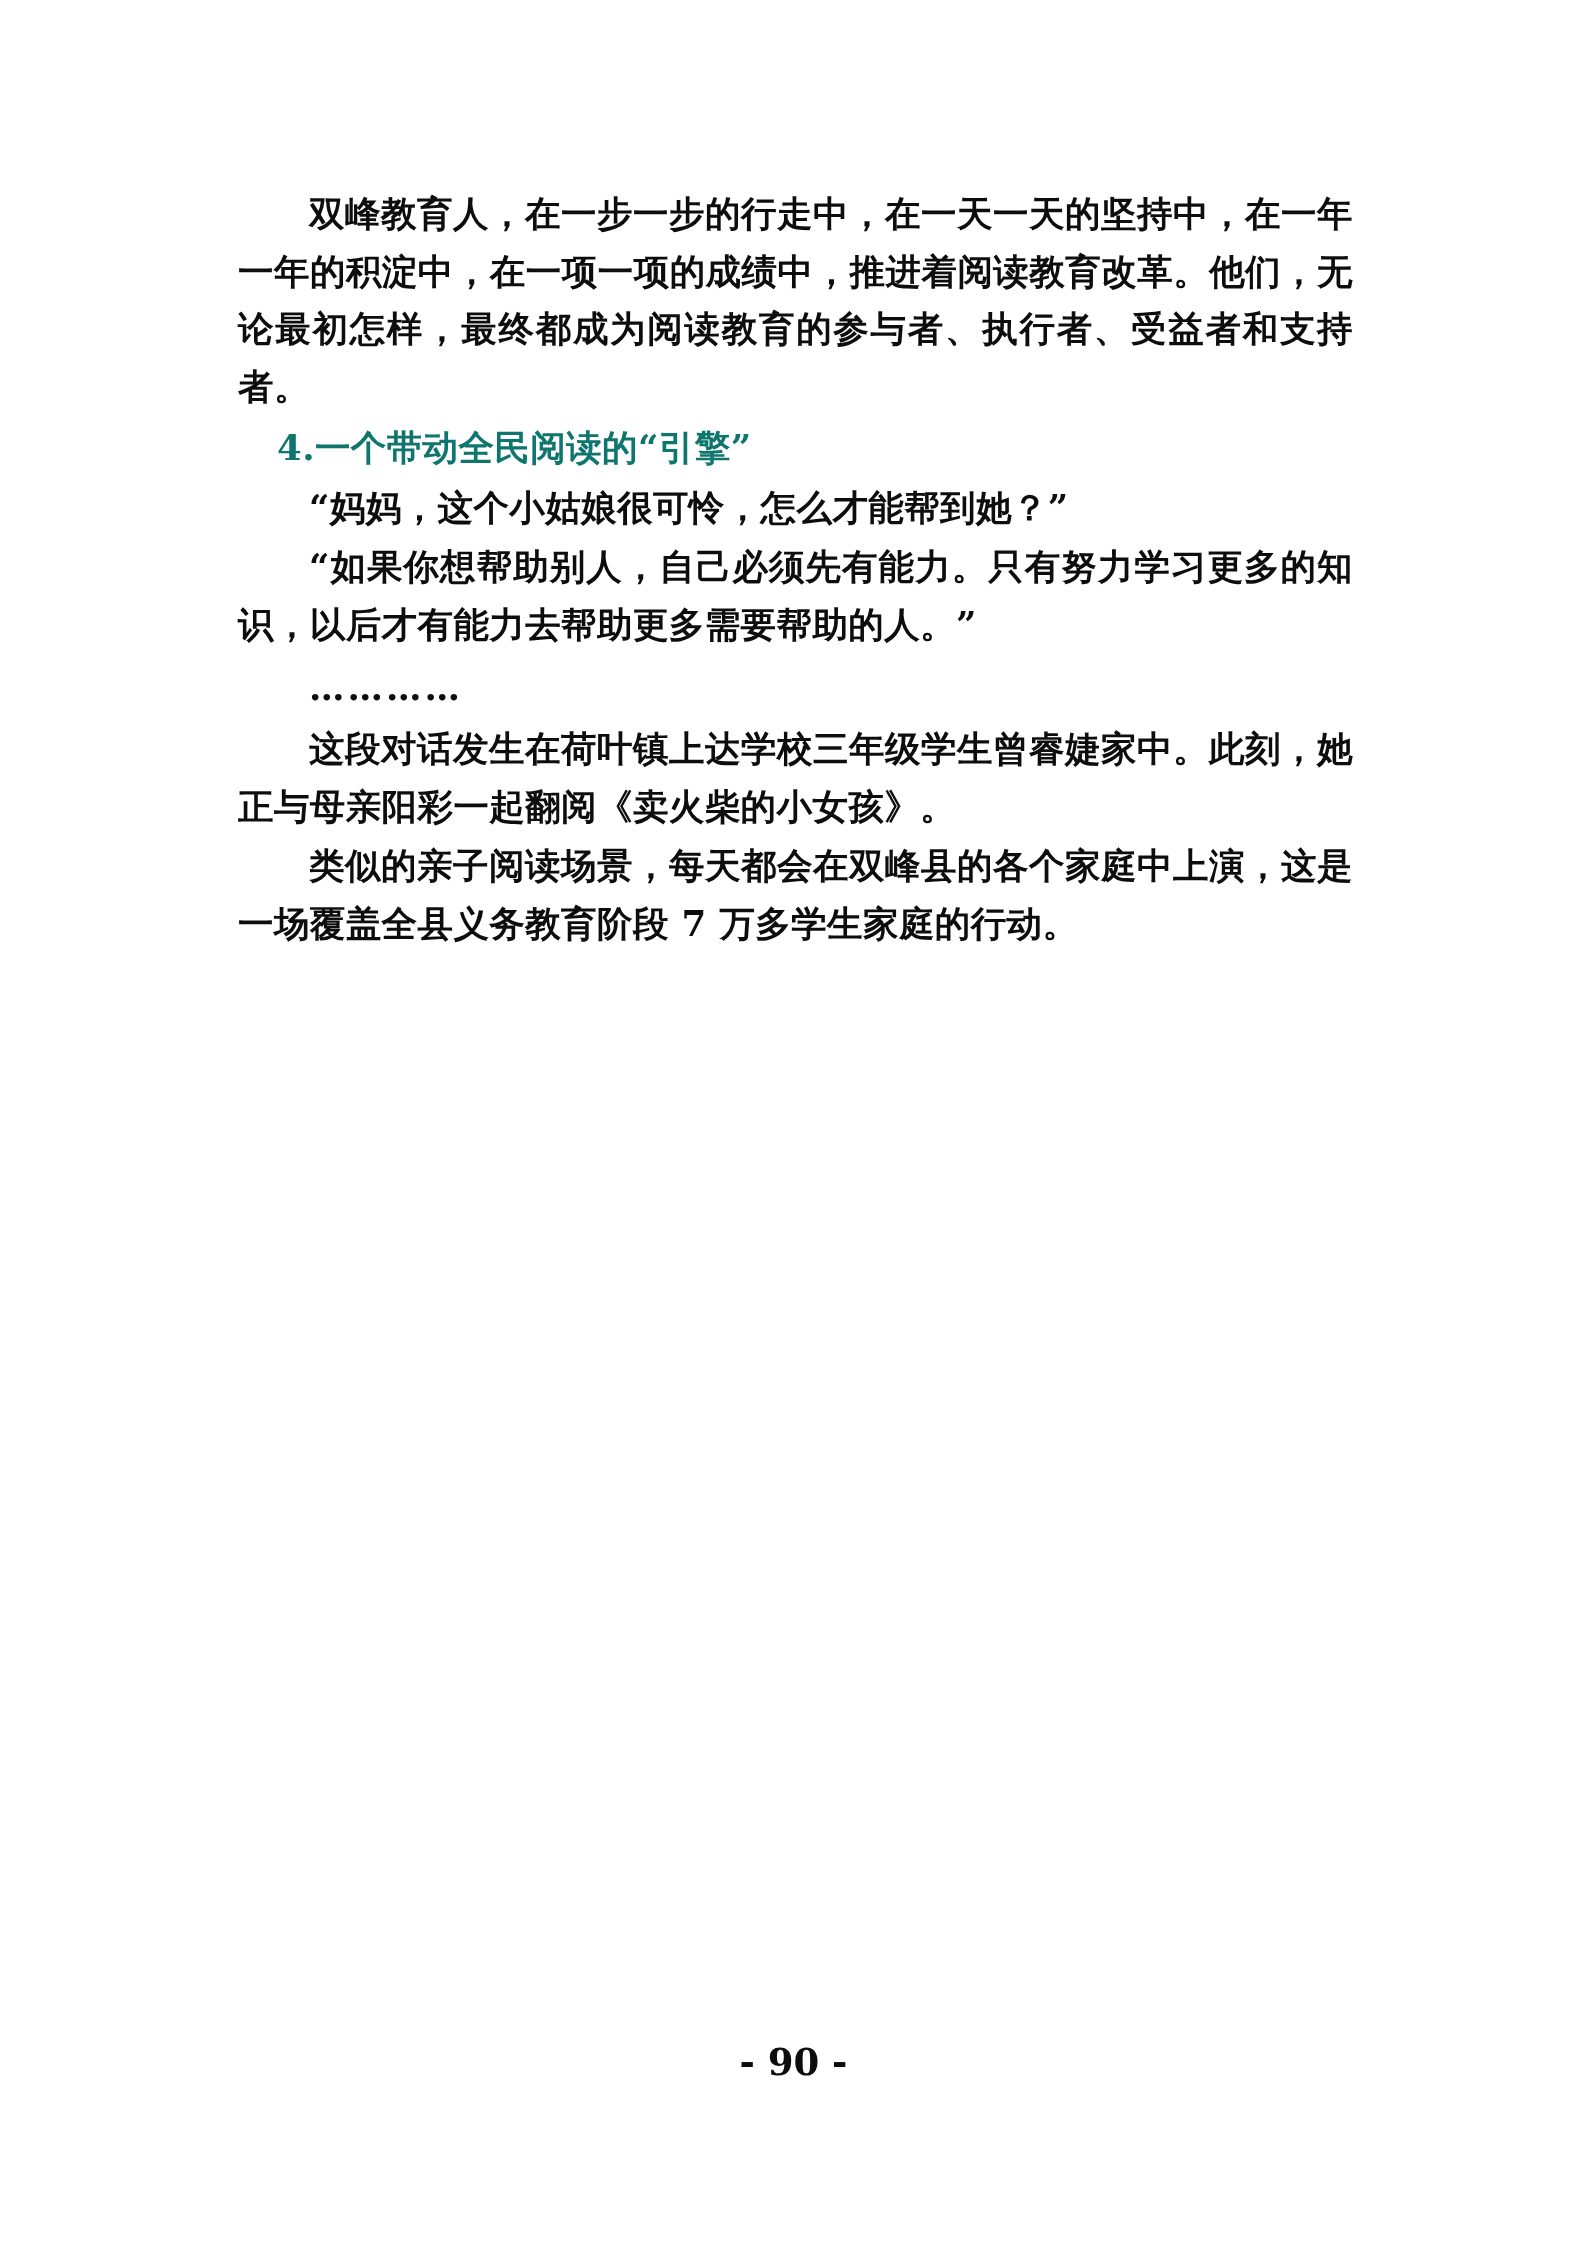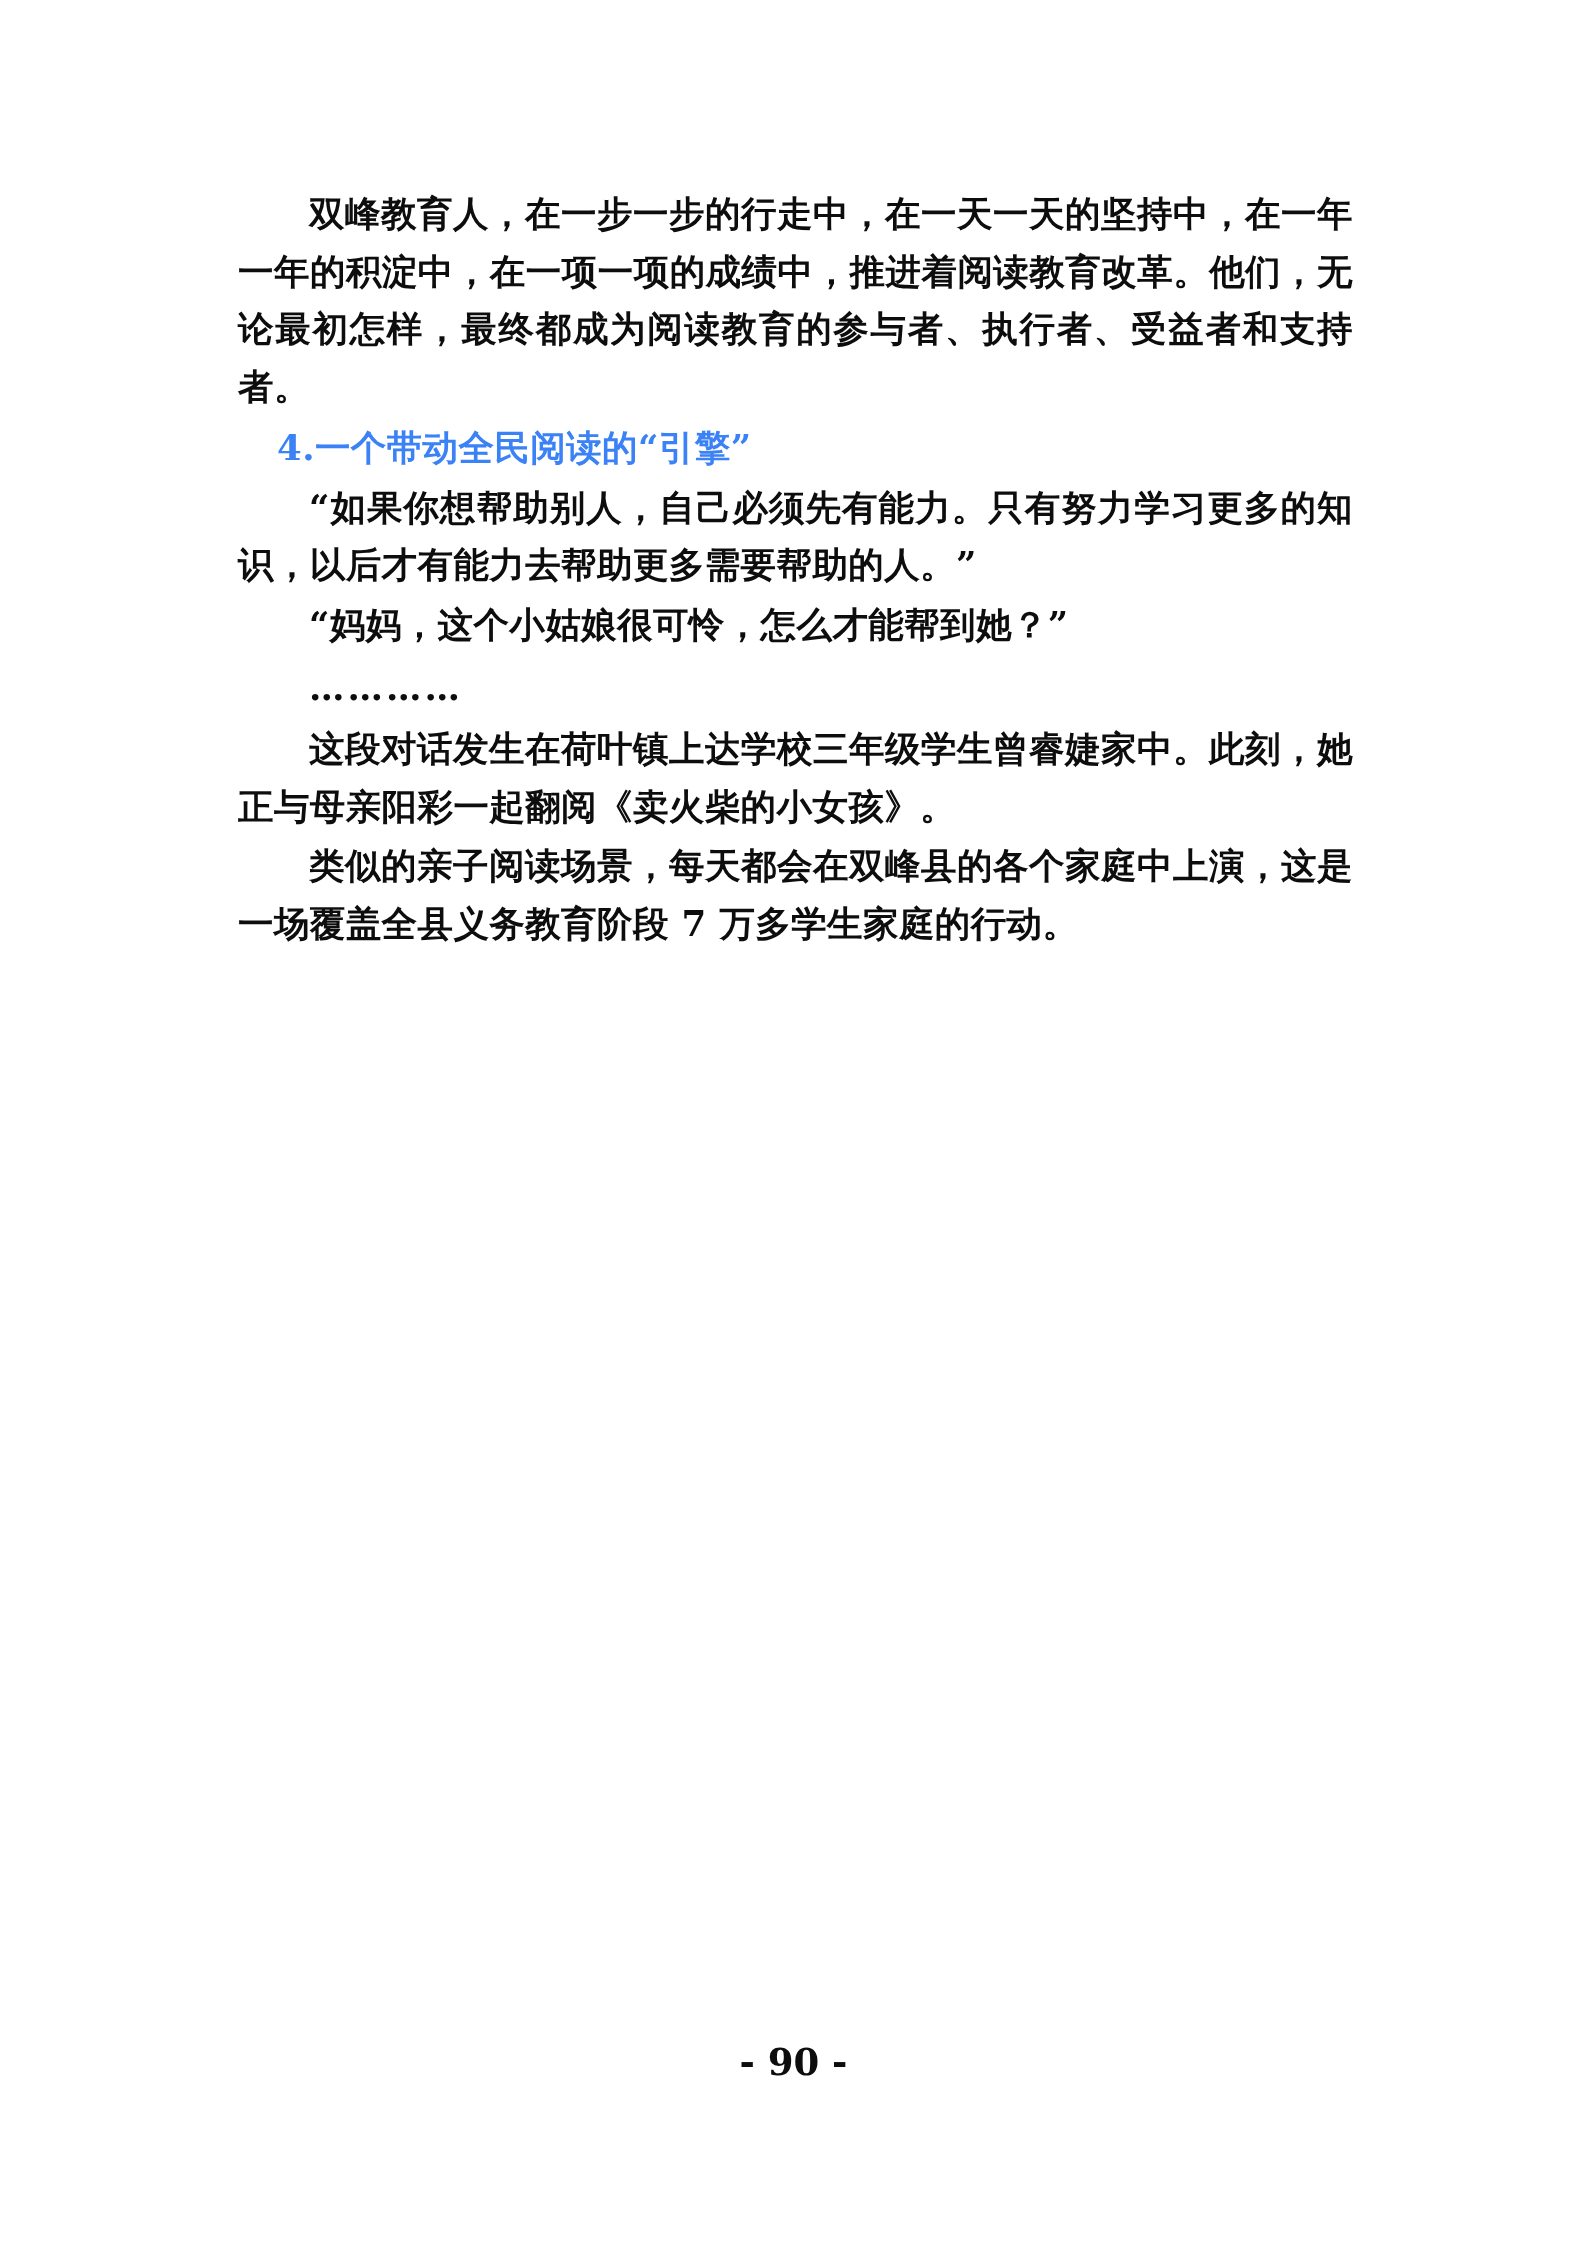--- a/index.html
+++ b/index.html
@@ -35,21 +35,21 @@
     letter-spacing: 0.4px;
     font-family: "DejaVu Serif", serif;
     font-weight: 600;
   }
   .indent {
     text-indent: 2em;
   }
   .heading-item {
     font-size: 35.5px;
     line-height: 1.62;
-    color: #3b82f6;
+    color: #0f766e;
     margin: 4px 0 2px 0;
     text-indent: 1.1em;
     font-weight: 600;
     letter-spacing: 0.4px;
   }
   .dots {
     font-size: 35.5px;
     line-height: 1.5;
     color: #0d0d0d;
     margin: 8px 0 6px 0;
@@ -76,23 +76,23 @@
 <body>
 
 <div class="page">
 
   <div class="content">
 
     <p class="para indent">双峰教育人，在一步一步的行走中，在一天一天的坚持中，在一年一年的积淀中，在一项一项的成绩中，推进着阅读教育改革。他们，无论最初怎样，最终都成为阅读教育的参与者、执行者、受益者和支持者。</p>
 
     <p class="heading-item">4.一个带动全民阅读的“引擎”</p>
 
+    <p class="para quote-para">“妈妈，这个小姑娘很可怜，怎么才能帮到她？”</p>
+
     <p class="para quote-para">“如果你想帮助别人，自己必须先有能力。只有努力学习更多的知识，以后才有能力去帮助更多需要帮助的人。”</p>
-
-    <p class="para quote-para">“妈妈，这个小姑娘很可怜，怎么才能帮到她？”</p>
 
     <p class="dots">…………</p>
 
     <p class="para indent">这段对话发生在荷叶镇上达学校三年级学生曾睿婕家中。此刻，她正与母亲阳彩一起翻阅《卖火柴的小女孩》。</p>
 
 
     <p class="para indent">类似的亲子阅读场景，每天都会在双峰县的各个家庭中上演，这是一场覆盖全县义务教育阶段 7 万多学生家庭的行动。</p>
 
 
   </div>

